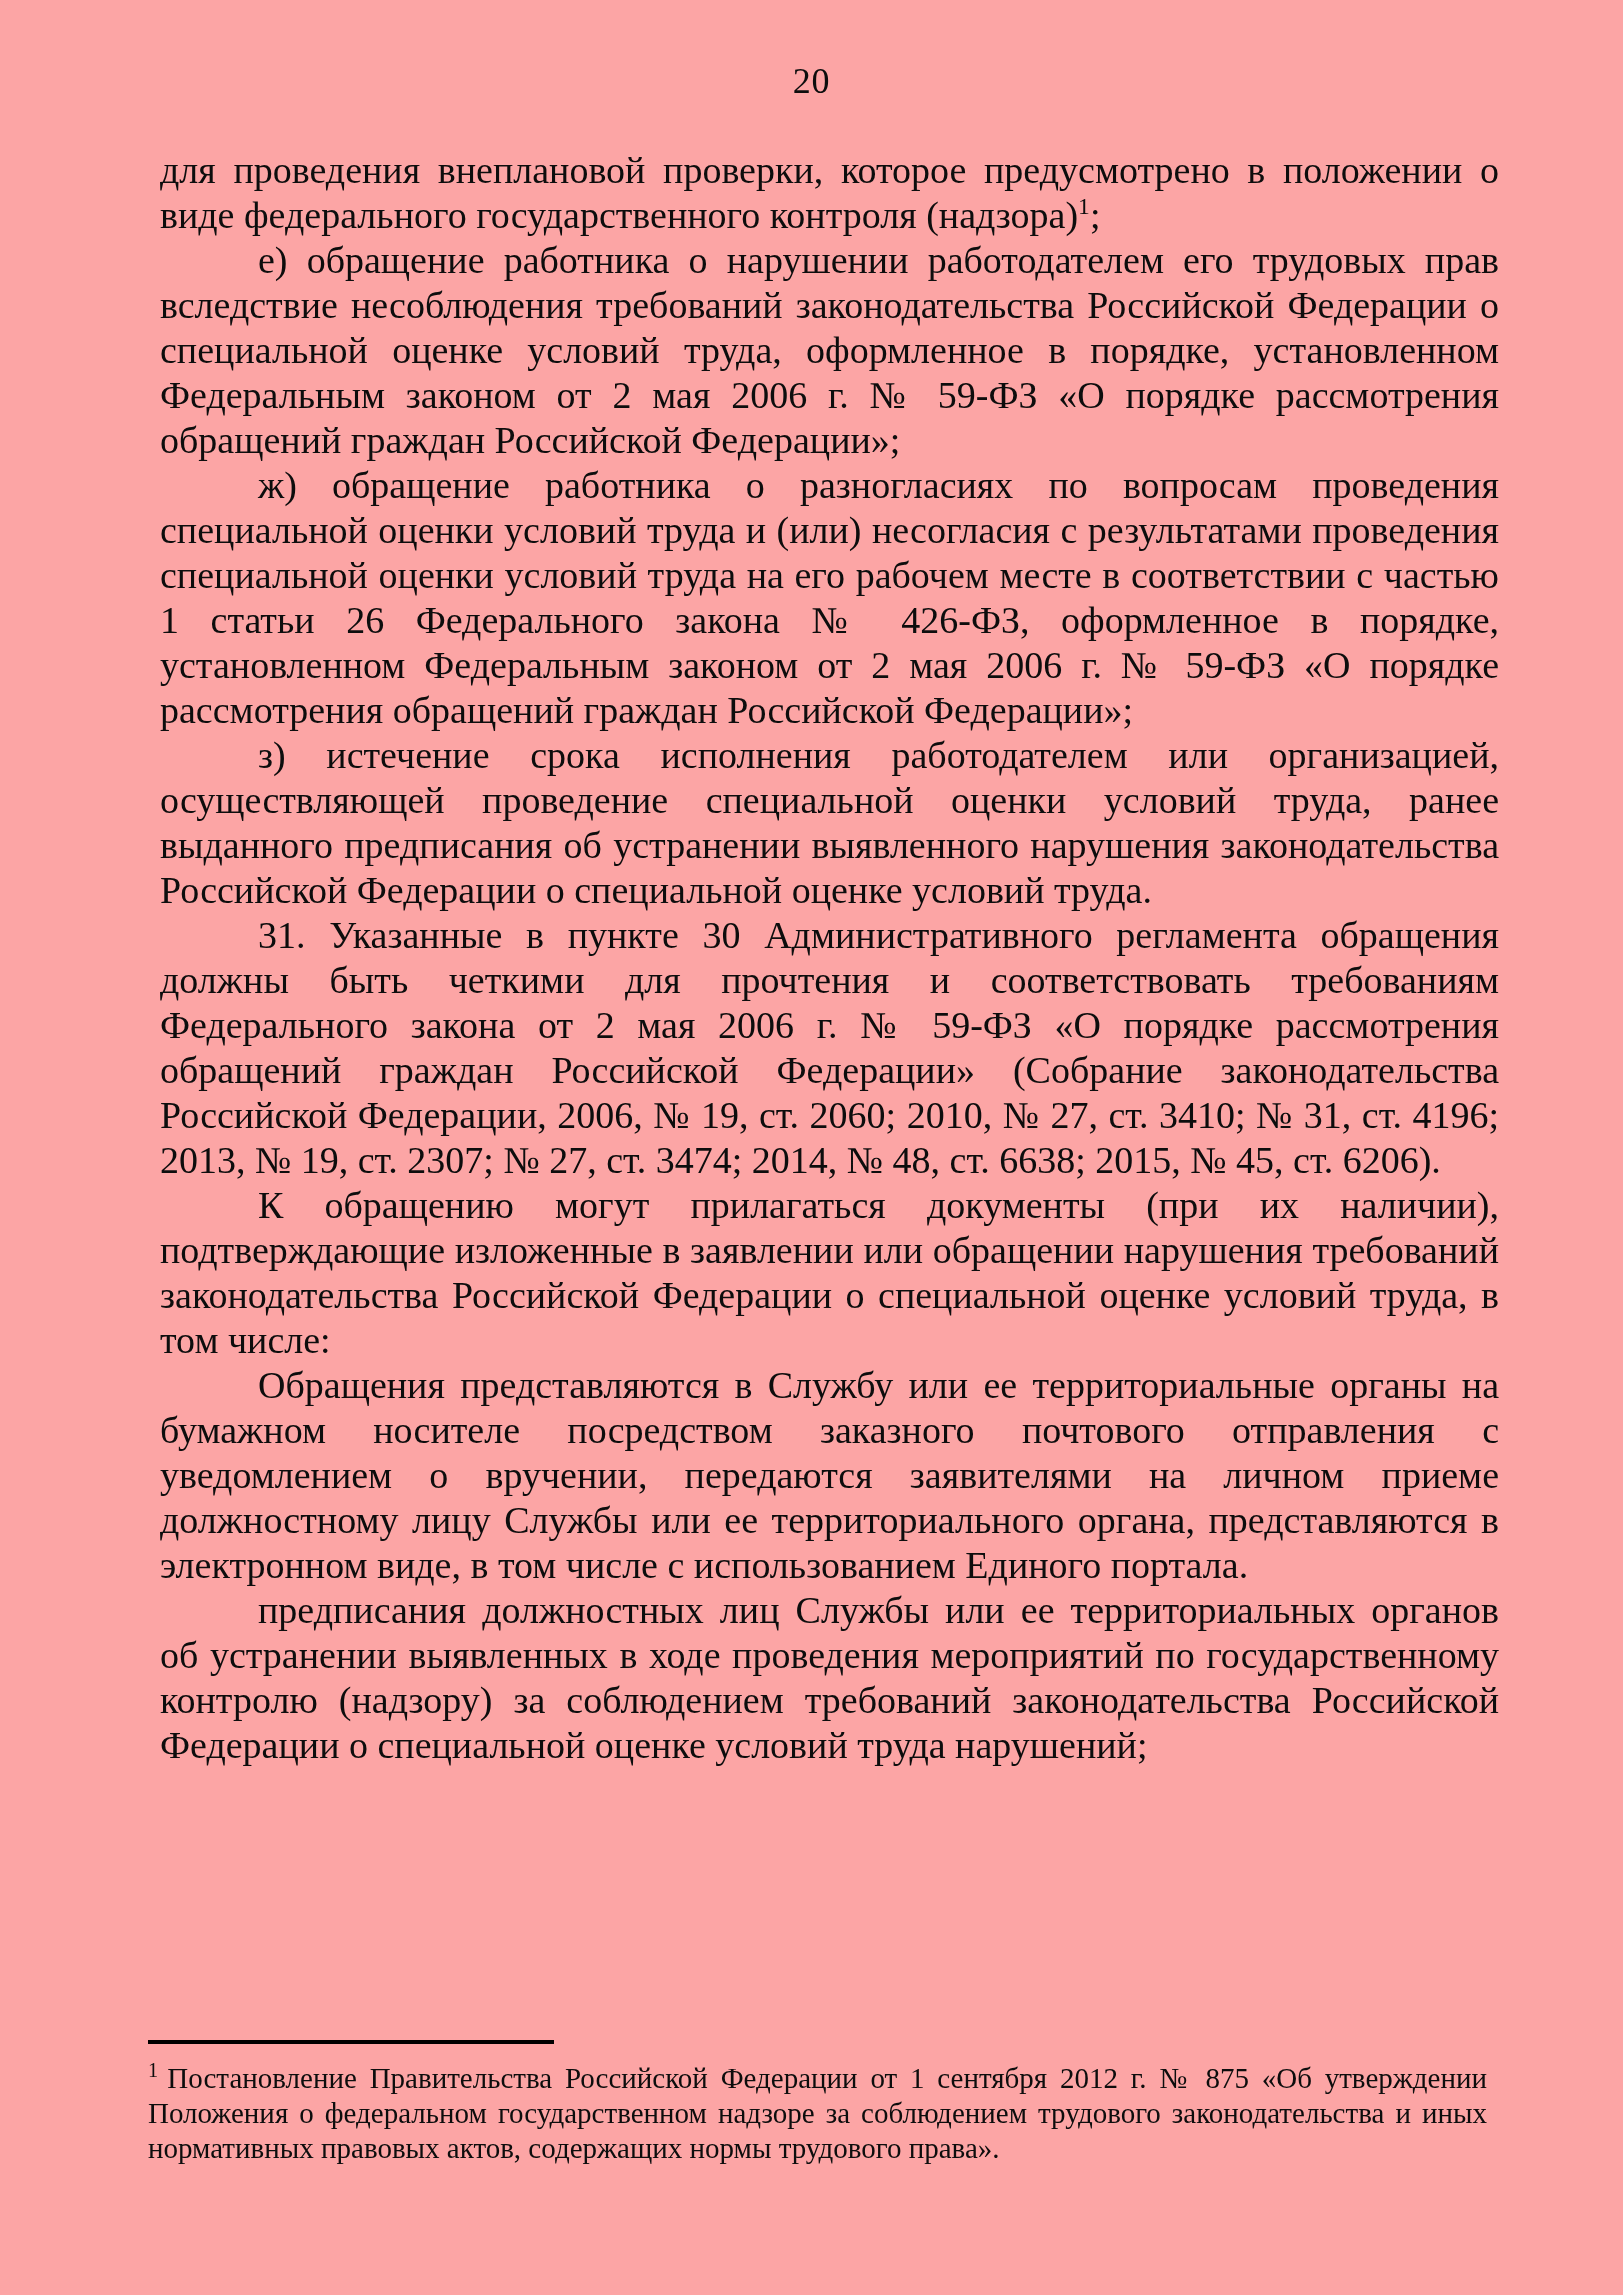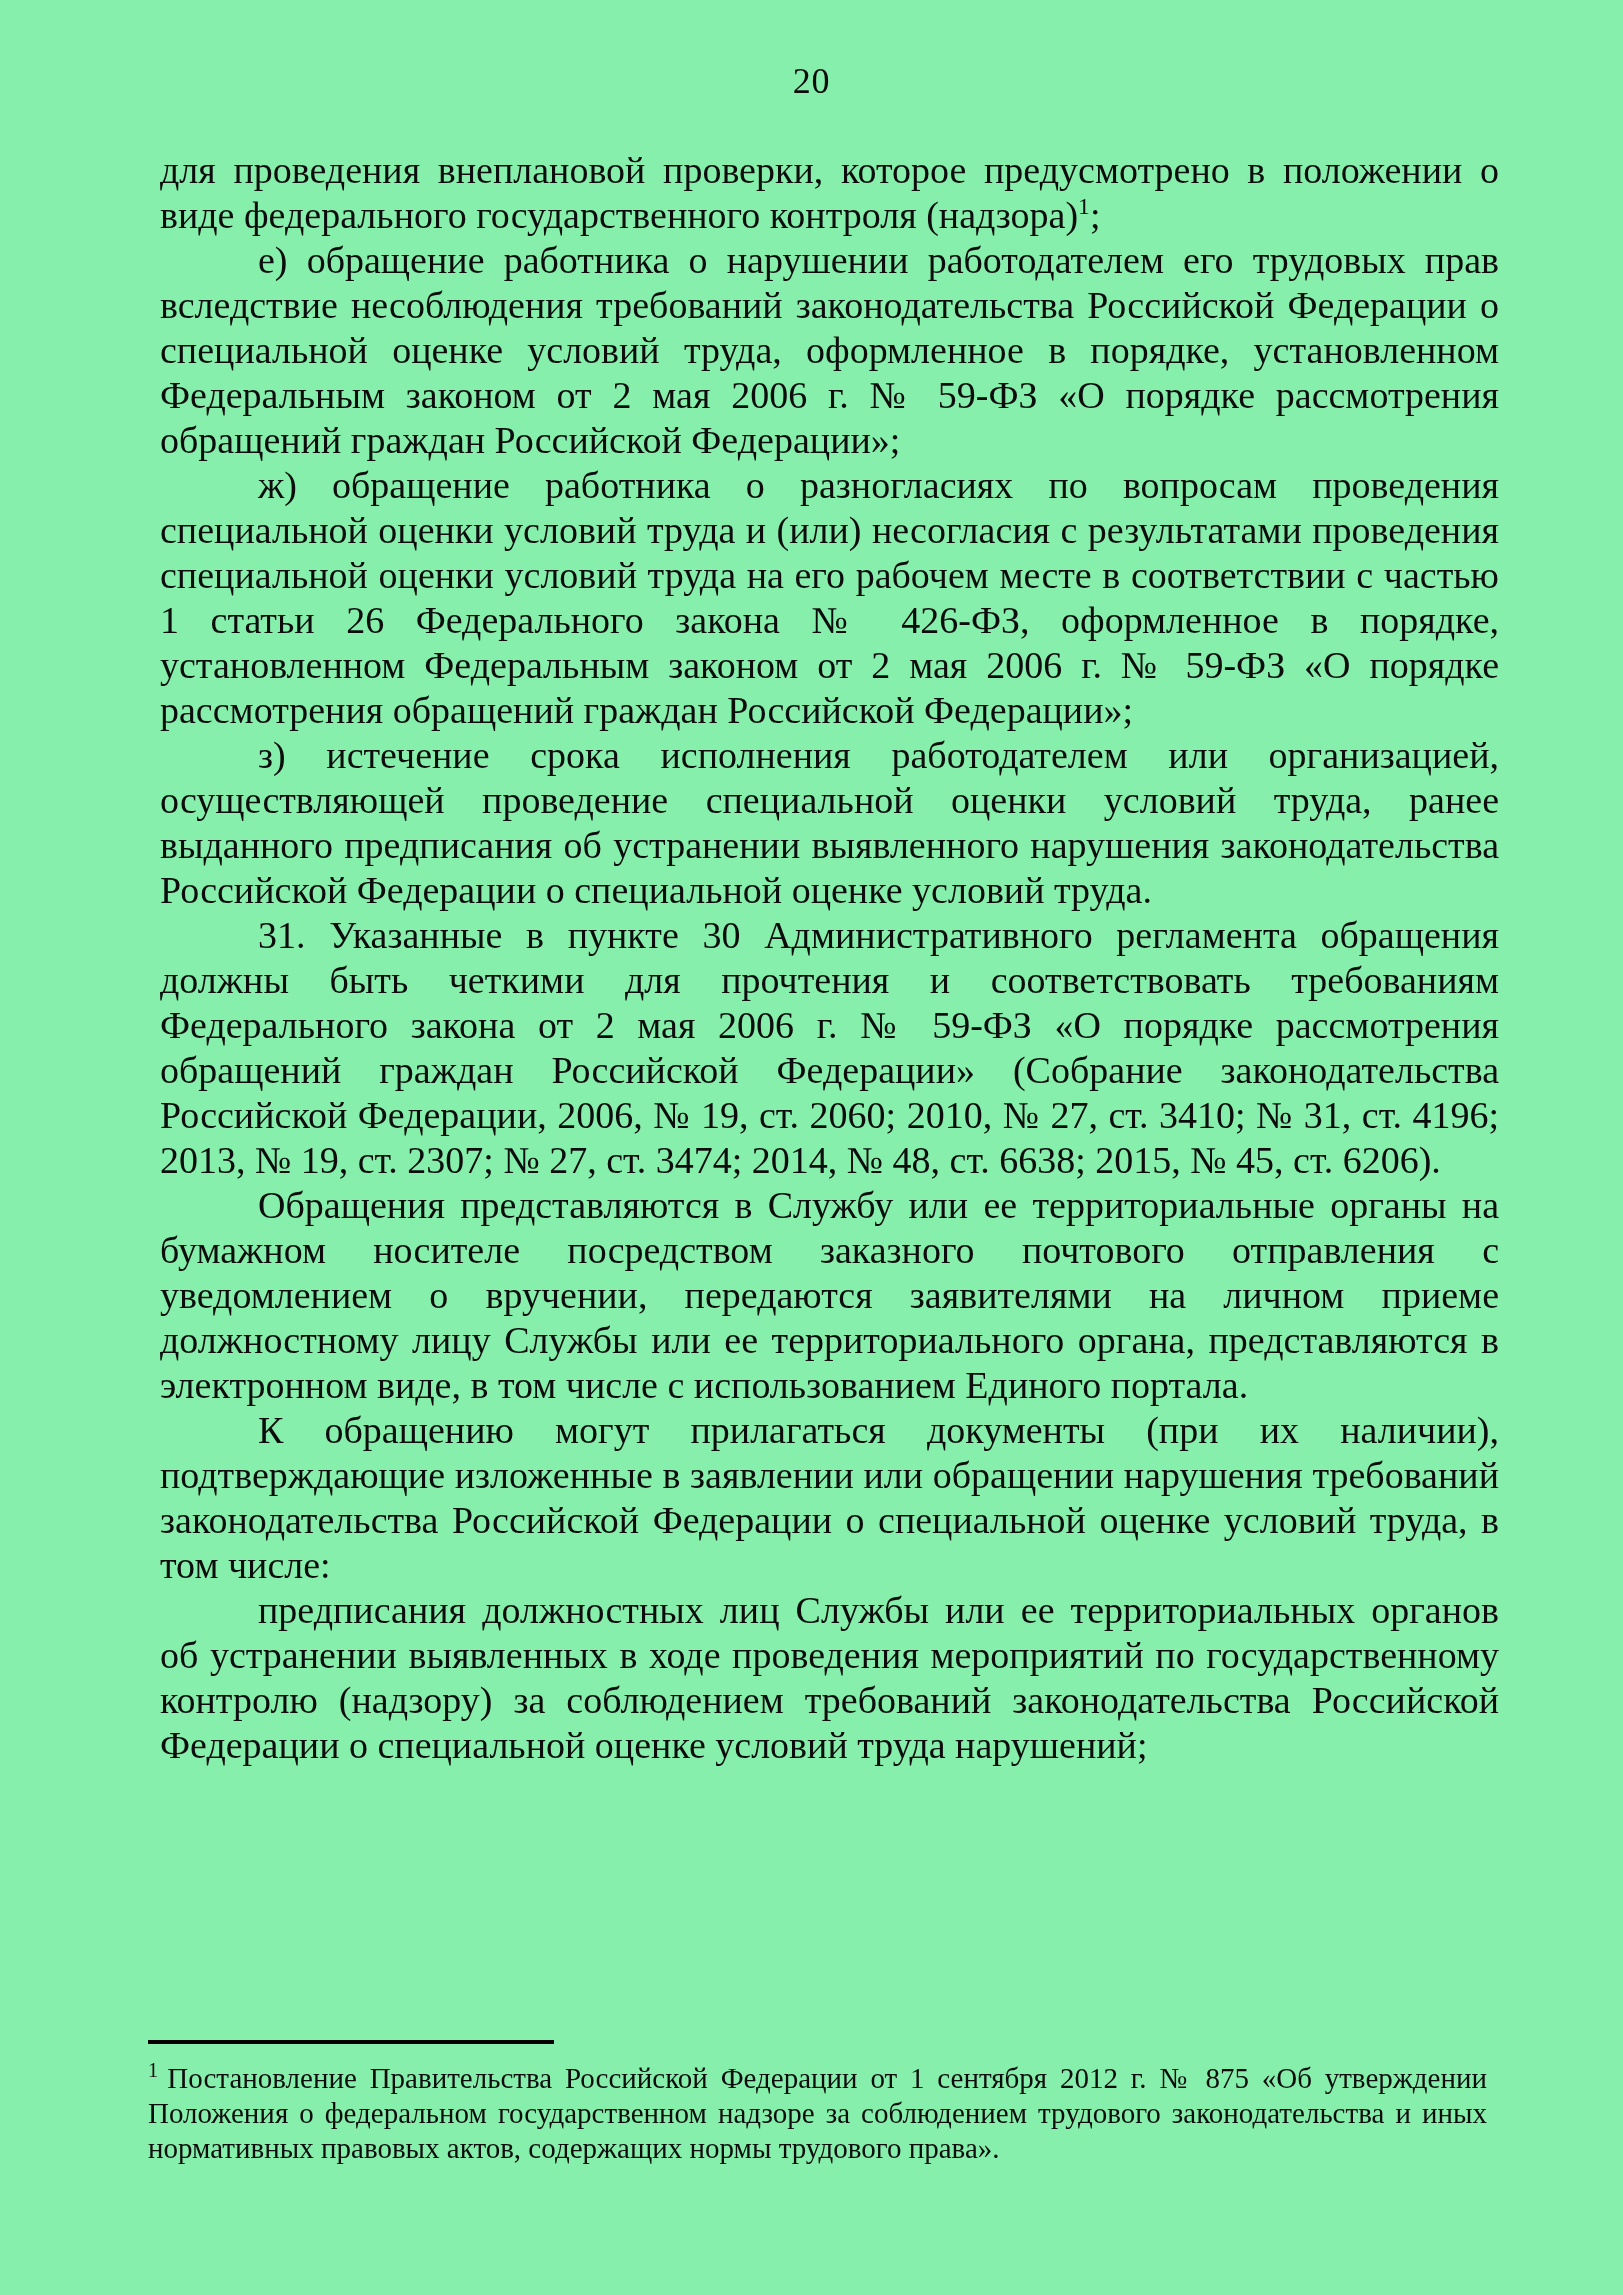--- a/index.html
+++ b/index.html
@@ -5,21 +5,21 @@
 <style>
   html, body {
     margin: 0;
     padding: 0;
     background: #ffffff;
   }
   .page {
     position: relative;
     width: 1623px;
     height: 2295px;
-    background: #86efac;
+    background: #fca5a5;
     color: #0d0d0d;
     font-family: "Liberation Serif", "DejaVu Serif", serif;
     overflow: hidden;
   }
   .page-number {
     position: absolute;
     top: 60px;
     left: 0;
     width: 100%;
     text-align: center;
@@ -82,22 +82,22 @@
 <div class="page">
 
   <div class="page-number">20</div>
 
   <div class="doc-body" id="doc-body">
       <p class=""><span>для проведения внеплановой проверки, которое предусмотрено в положении о виде федерального государственного контроля (надзора)</span><sup class="fn-ref">1</sup><span>;</span></p>
       <p class="indent"><span>е) обращение работника о нарушении работодателем его трудовых прав вследствие несоблюдения требований законодательства Российской Федерации о специальной оценке условий труда, оформленное в порядке, установленном Федеральным законом от 2 мая 2006 г. № 59-ФЗ «О порядке рассмотрения обращений граждан Российской Федерации»;</span></p>
       <p class="indent"><span>ж) обращение работника о разногласиях по вопросам проведения специальной оценки условий труда и (или) несогласия с результатами проведения специальной оценки условий труда на его рабочем месте в соответствии с частью 1 статьи 26 Федерального закона № 426-ФЗ, оформленное в порядке, установленном Федеральным законом от 2 мая 2006 г. № 59-ФЗ «О порядке рассмотрения обращений граждан Российской Федерации»;</span></p>
       <p class="indent"><span>з) истечение срока исполнения работодателем или организацией, осуществляющей проведение специальной оценки условий труда, ранее выданного предписания об устранении выявленного нарушения законодательства Российской Федерации о специальной оценке условий труда.</span></p>
       <p class="indent"><span>31. Указанные в пункте 30 Административного регламента обращения должны быть четкими для прочтения и соответствовать требованиям Федерального закона от 2 мая 2006 г. № 59-ФЗ «О порядке рассмотрения обращений граждан Российской Федерации» (Собрание законодательства Российской Федерации, 2006, № 19, ст. 2060; 2010, № 27, ст. 3410; № 31, ст. 4196; 2013, № 19, ст. 2307; № 27, ст. 3474; 2014, № 48, ст. 6638; 2015, № 45, ст. 6206).</span></p>
+      <p class="indent"><span>К обращению могут прилагаться документы (при их наличии), подтверждающие изложенные в заявлении или обращении нарушения требований законодательства Российской Федерации о специальной оценке условий труда, в том числе:</span></p>
       <p class="indent"><span>Обращения представляются в Службу или ее территориальные органы на бумажном носителе посредством заказного почтового отправления с уведомлением о вручении, передаются заявителями на личном приеме должностному лицу Службы или ее территориального органа, представляются в электронном виде, в том числе с использованием Единого портала.</span></p>
-      <p class="indent"><span>К обращению могут прилагаться документы (при их наличии), подтверждающие изложенные в заявлении или обращении нарушения требований законодательства Российской Федерации о специальной оценке условий труда, в том числе:</span></p>
       <p class="indent"><span>предписания должностных лиц Службы или ее территориальных органов об устранении выявленных в ходе проведения мероприятий по государственному контролю (надзору) за соблюдением требований законодательства Российской Федерации о специальной оценке условий труда нарушений;</span></p>
     </div>
 
   <div class="footnote-area">
     <div class="footnote-rule"></div>
     <p class="footnote-text">
       <sup class="fn-marker">1</sup><span>Постановление Правительства Российской Федерации от 1 сентября 2012 г. № 875 «Об утверждении Положения о федеральном государственном надзоре за соблюдением трудового законодательства и иных нормативных правовых актов, содержащих нормы трудового права».</span>
     </p>
   </div>
 

